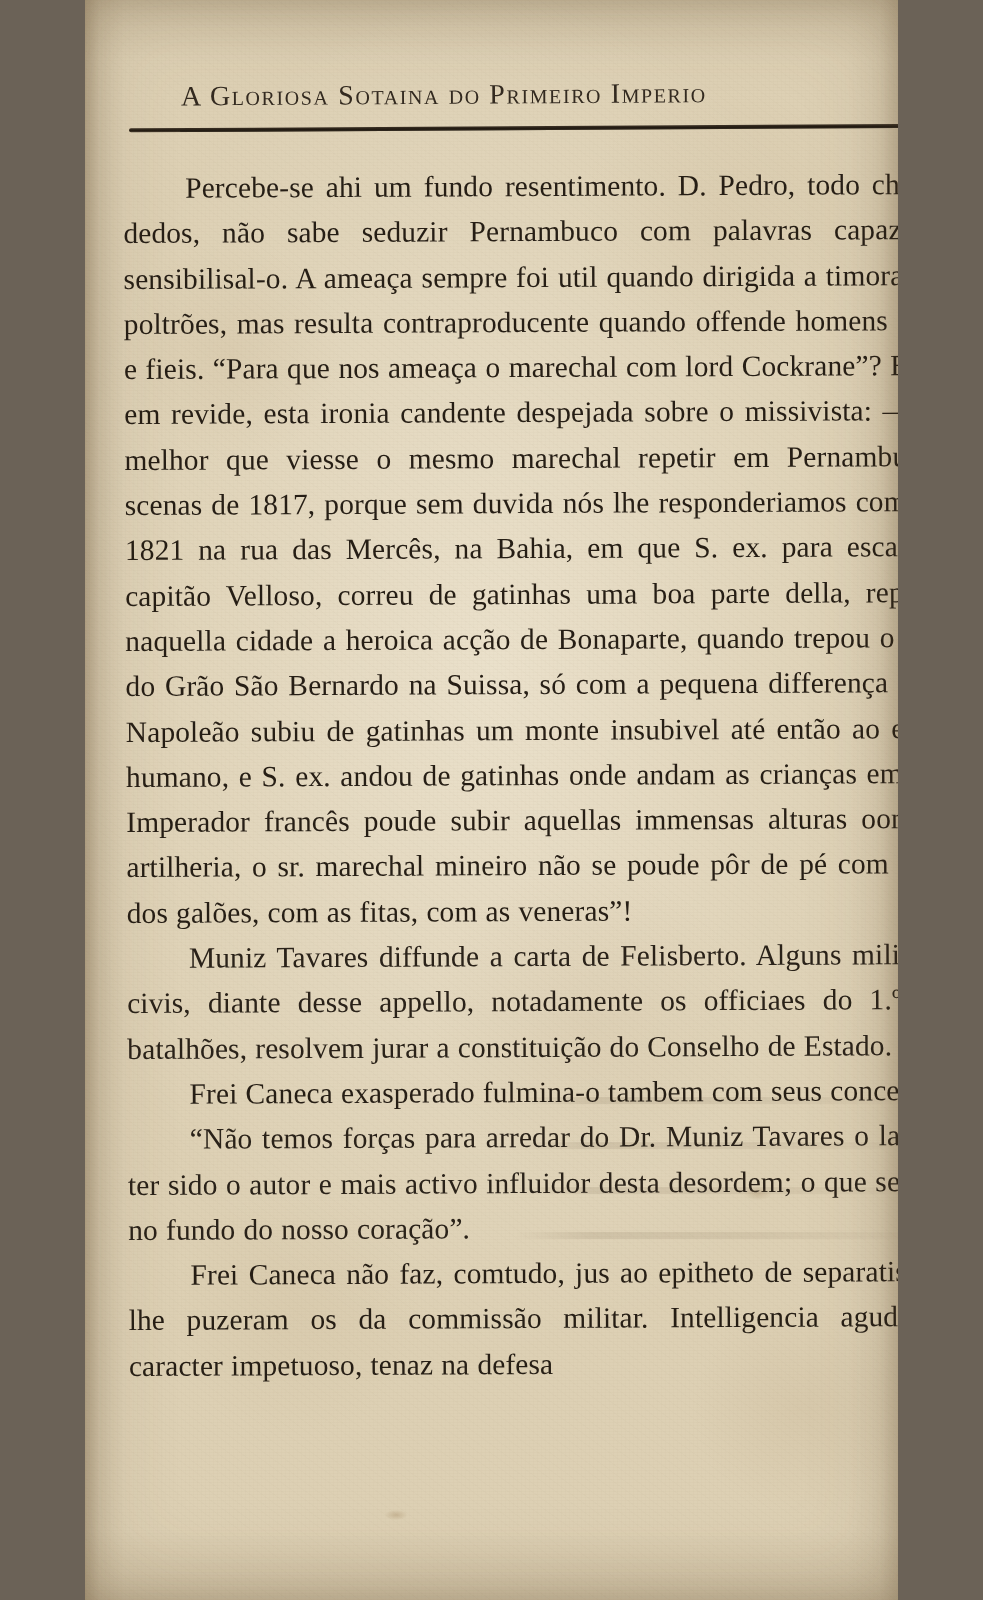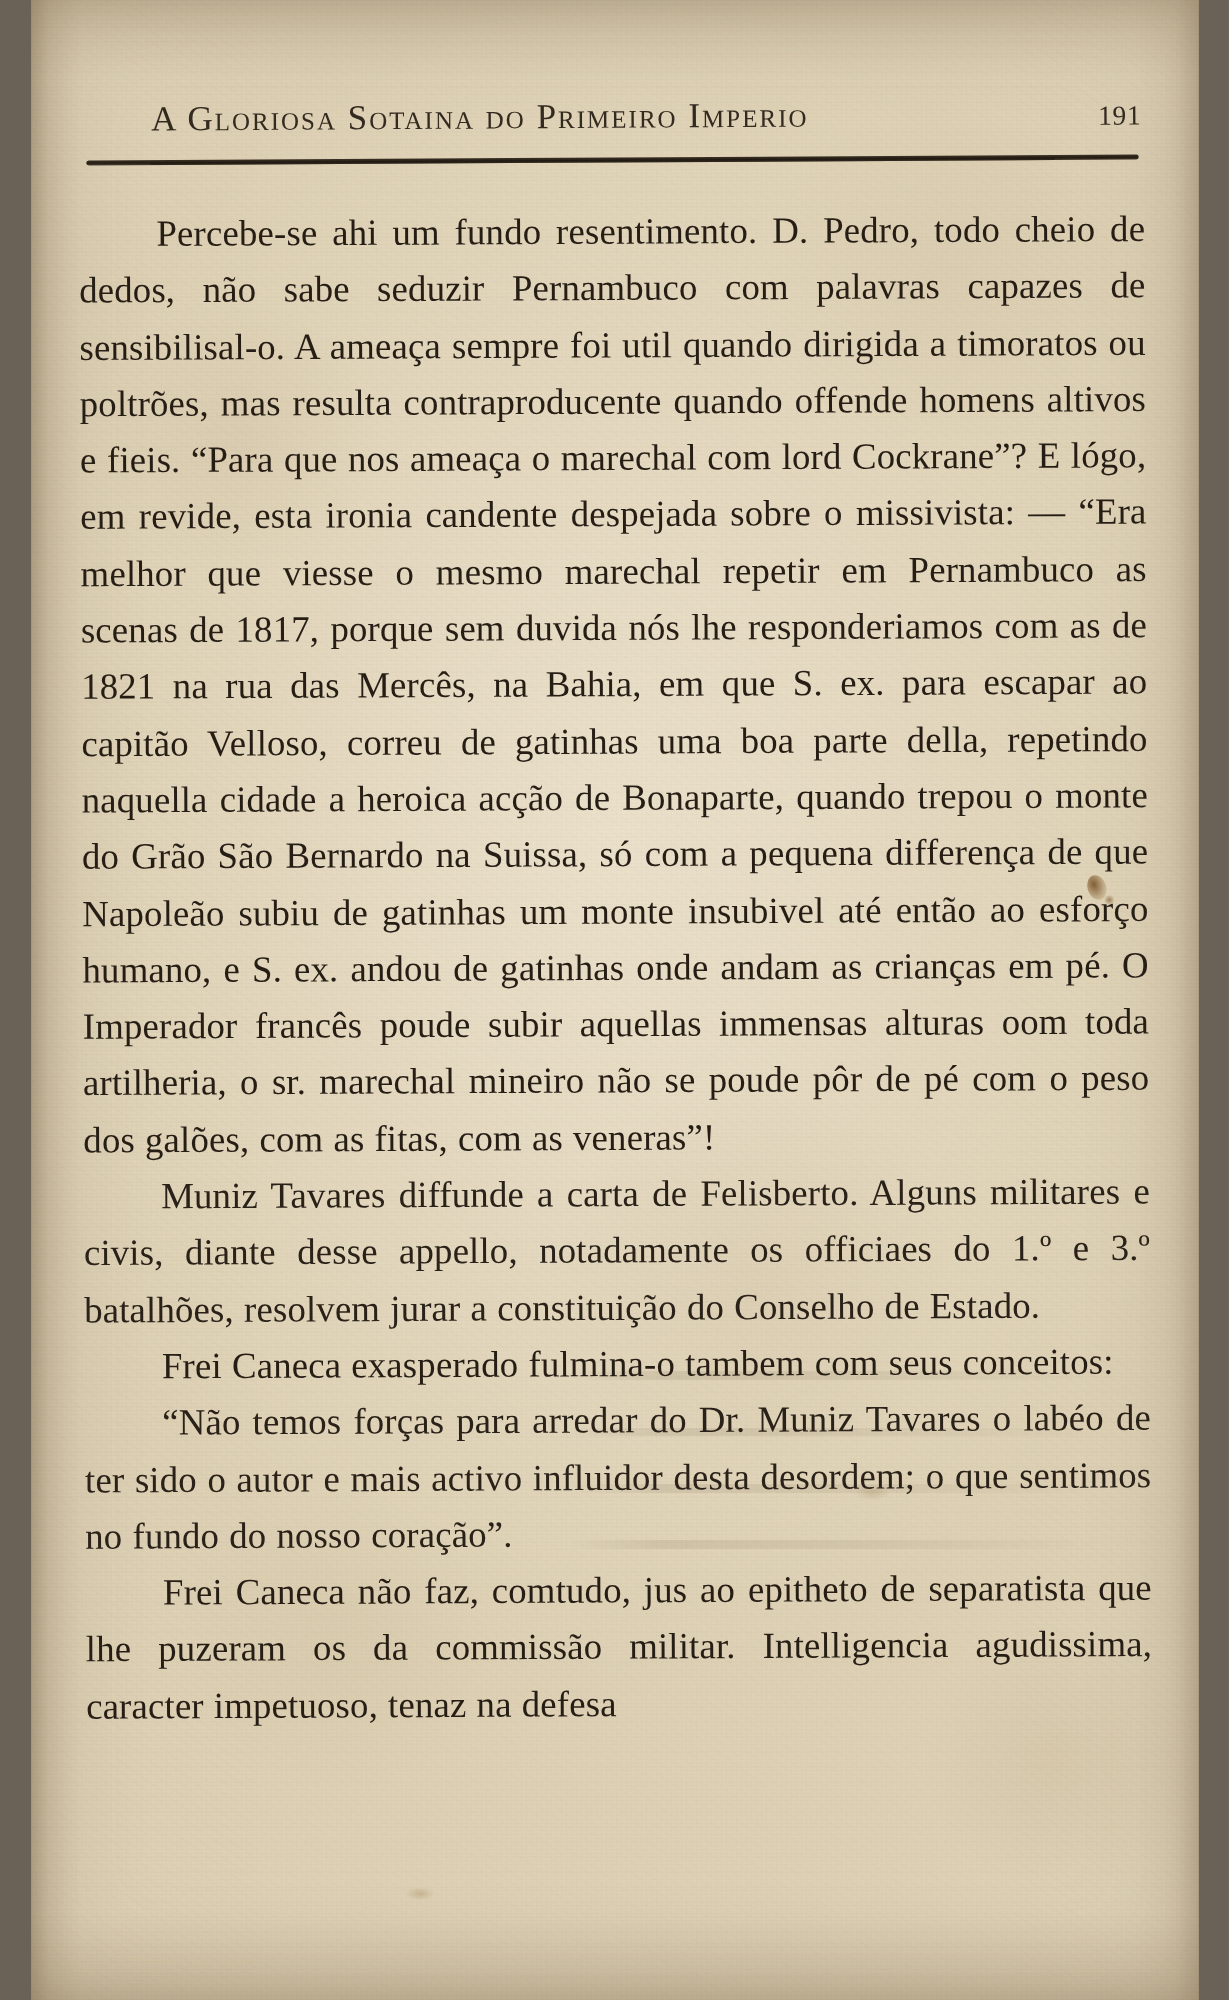--- a/index.html
+++ b/index.html
@@ -3,21 +3,21 @@
 <meta charset="utf-8">
 <style>
   html, body {
     margin: 0;
     padding: 0;
     background: #6b6257;
   }
 
   .page {
     position: relative;
-    width: 934px;
+    width: 813px;
     height: 1600px;
     margin: 0 auto;
     overflow: hidden;
     background-color: #ddd0b4;
     background-image:
       radial-gradient(ellipse 70% 55% at 50% 42%, rgba(255,250,238,0.40) 0%, rgba(255,250,238,0.10) 55%, rgba(255,250,238,0) 78%),
       linear-gradient(90deg, rgba(120,98,68,0.30) 0px, rgba(120,98,68,0.10) 14px, rgba(120,98,68,0.00) 40px),
       linear-gradient(270deg, rgba(120,98,68,0.20) 0px, rgba(120,98,68,0.05) 18px, rgba(120,98,68,0.00) 50px),
       linear-gradient(0deg, rgba(125,103,70,0.16) 0px, rgba(125,103,70,0.00) 70px),
       linear-gradient(180deg, rgba(125,103,70,0.14) 0px, rgba(125,103,70,0.00) 60px);

